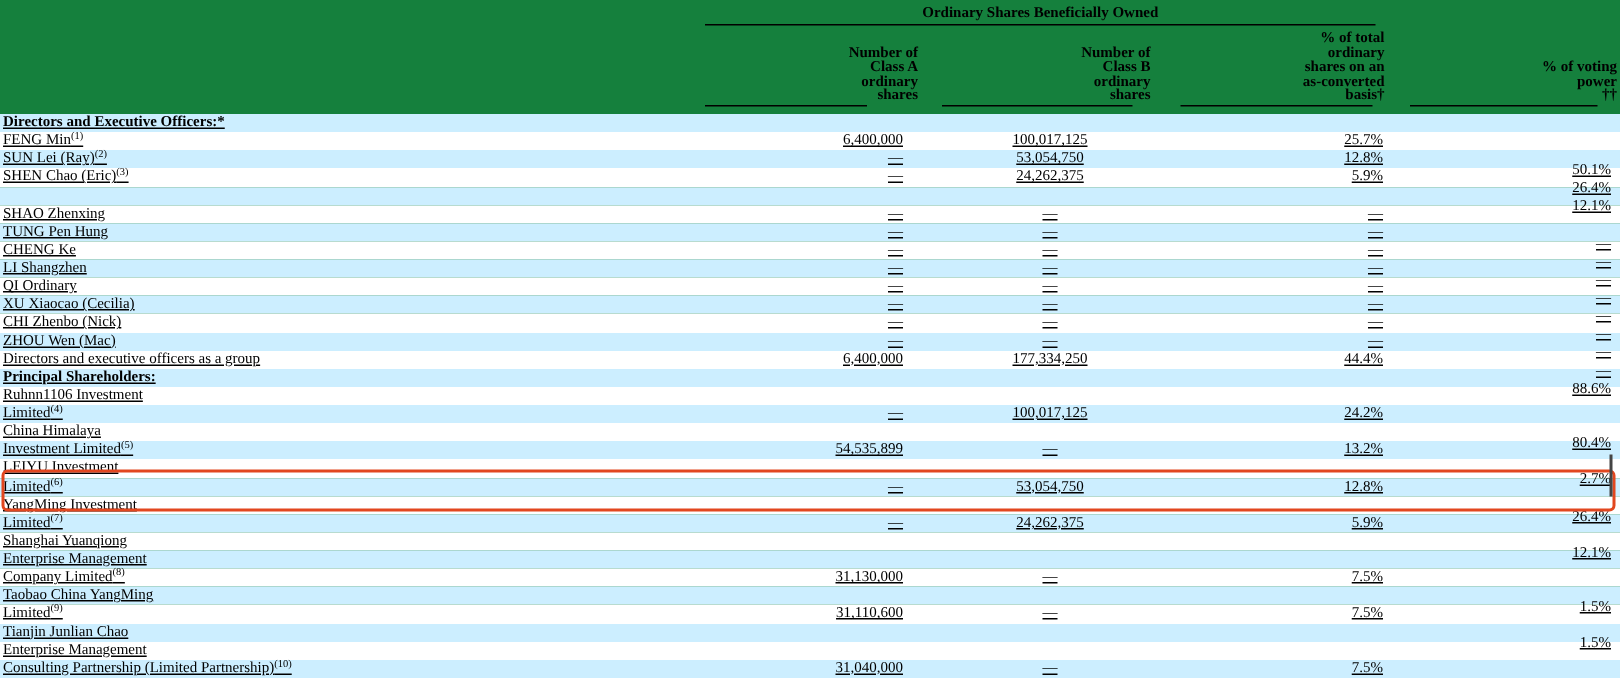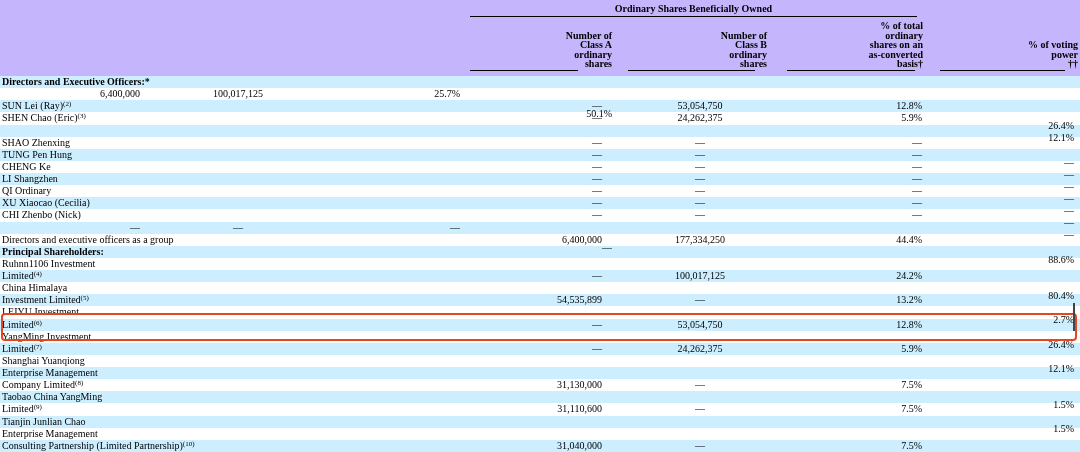--- a/index.html
+++ b/index.html
@@ -1,19 +1,19 @@
 <!DOCTYPE html>
 <html style="--stripe: #cceeff; --hl: #e2471f;"><head>
 <meta charset="utf-8">
 <style>
   html,body{margin:0;padding:0;background:#fff;}
   .page{
     position:relative;
     width:1080px;height:452px;
-    background:#c4b5fd;
+    background:#15803d;
     font-family:"Liberation Serif","DejaVu Serif",serif;
     color:#000;
     overflow:hidden;
   }
   
   .thead{position:relative;height:75px;}
   .spanner-title{
     position:absolute;left:470px;top:2px;width:447px;
     text-align:center;font-weight:bold;font-size:10px;line-height:13px;
   }
@@ -27,21 +27,21 @@
   .colhead.b{left:617px;}
   .colhead.c{left:773px;}
   .colhead.d{left:928px;}
   .underline{position:absolute;top:70px;height:0;border-top:1px solid #000;}
   .underline.a{left:470px;width:108px;}
   .underline.b{left:628px;width:127px;}
   .underline.c{left:787px;width:128px;}
   .underline.d{left:940px;width:125px;}
   
   .rows{position:absolute;left:0;top:76px;width:1080px;}
-  .row{display:flex;height:12.13px;line-height:12.1px;font-size:10px;background:#fff;}
+  .row{display:flex;height:12.13px;line-height:12.1px;font-size:10px;background:#fff;text-decoration:underline;}
   .row.alt{background:var(--stripe,#cceeff);}
   .row.bold .name{font-weight:bold;}
   .cell{overflow:visible;white-space:nowrap;}
   .cell.name{width:462px;padding-left:2px;box-sizing:border-box;text-align:left;}
   .cell.num{text-align:right;box-sizing:border-box;}
   .cell.num.a{width:145px;padding-right:5px;}
   .cell.num.b{width:191px;padding-right:5px;text-align:center;}
   .cell.num.c{width:129px;padding-right:5px;}
   .cell.num.d{width:153px;padding-right:6px;margin-top:20px;}
   sup{font-size:7px;line-height:0;vertical-align:3.5px;}
@@ -91,20 +91,21 @@
 
   <div class="rows" id="rows">
       <div class="row alt bold">
         <div class="cell name">Directors and Executive Officers:*</div>
         <div class="cell num a"></div>
         <div class="cell num b"></div>
         <div class="cell num c"></div>
         <div class="cell num d"></div>
       </div>
       <div class="row">
+        <div class="cell name">FENG Min<sup>(1)</sup></div>
         <div class="cell num a">6,400,000</div>
         <div class="cell num b">100,017,125</div>
         <div class="cell num c">25.7%</div>
         <div class="cell num d">50.1%</div>
       </div>
       <div class="row alt">
         <div class="cell name">SUN Lei (Ray)<sup>(2)</sup></div>
         <div class="cell num a">—</div>
         <div class="cell num b">53,054,750</div>
         <div class="cell num c">12.8%</div>
@@ -167,20 +168,21 @@
         <div class="cell num d">—</div>
       </div>
       <div class="row">
         <div class="cell name">CHI Zhenbo (Nick)</div>
         <div class="cell num a">—</div>
         <div class="cell num b">—</div>
         <div class="cell num c">—</div>
         <div class="cell num d">—</div>
       </div>
       <div class="row alt">
+        <div class="cell name">ZHOU Wen (Mac)</div>
         <div class="cell num a">—</div>
         <div class="cell num b">—</div>
         <div class="cell num c">—</div>
         <div class="cell num d">—</div>
       </div>
       <div class="row">
         <div class="cell name">Directors and executive officers as a group</div>
         <div class="cell num a">6,400,000</div>
         <div class="cell num b">177,334,250</div>
         <div class="cell num c">44.4%</div>

